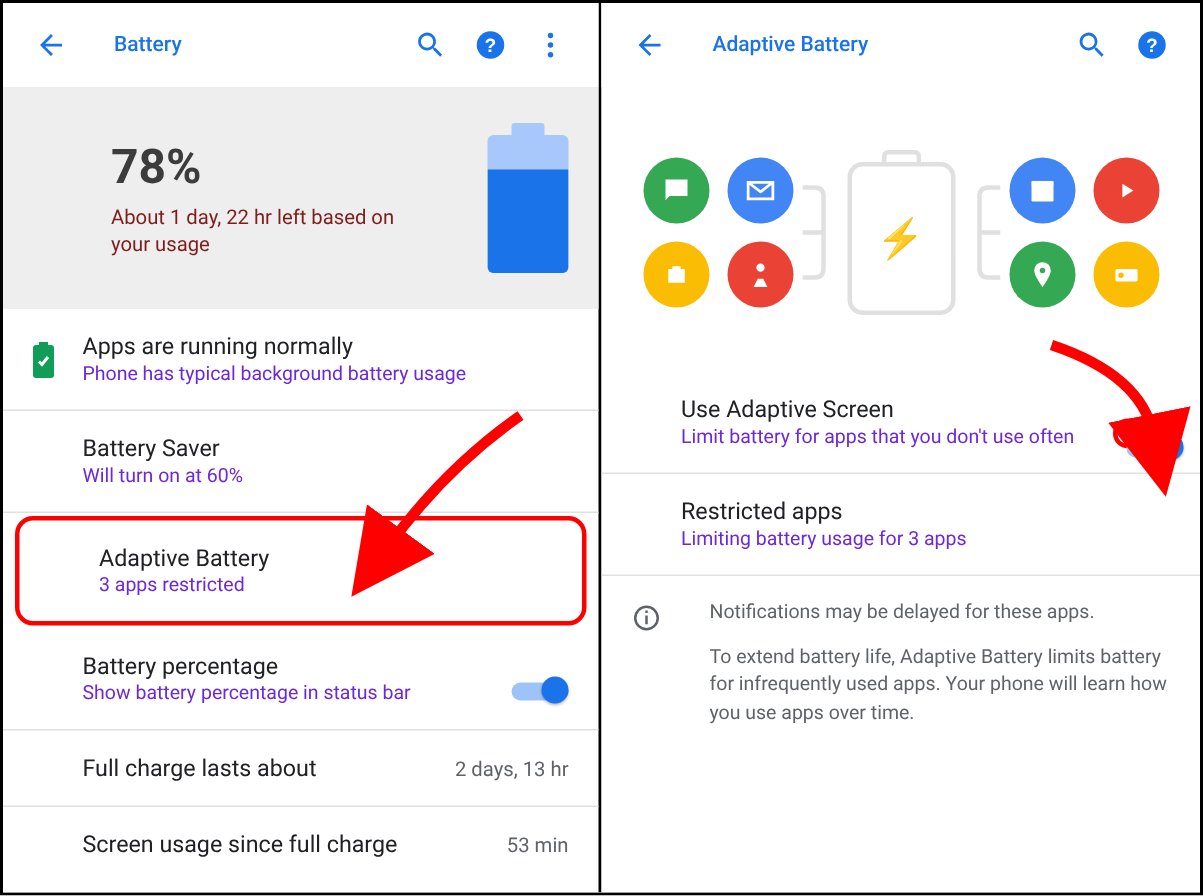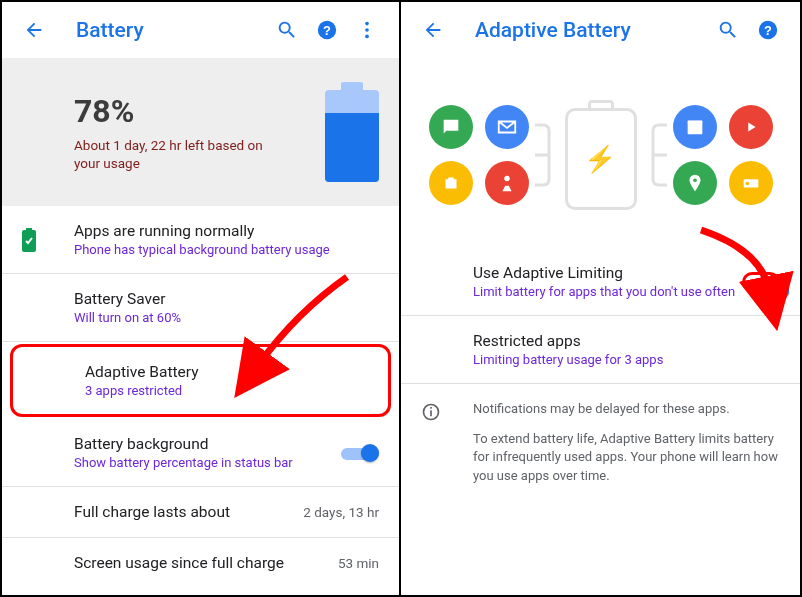--- a/index.html
+++ b/index.html
@@ -3,34 +3,34 @@
 <meta charset="utf-8">
 <style>
   * { box-sizing: border-box; margin: 0; padding: 0; }
   body { font-family: Roboto, "Helvetica Neue", Arial, sans-serif; background: #fff; }
   .container { width: 802px; height: 597px; border: 2px solid #000; display: flex; position: relative; overflow: hidden; }
   .pane { height: 100%; background: #fff; position: relative; display: flex; flex-direction: column; }
   .pane-left { width: 399px; border-right: 2px solid #000; }
   .pane-right { width: 399px; }
 
   .appbar { height: 56px; display: flex; align-items: center; padding: 0 12px; background: #fff; }
-  .appbar-title { color: #1a73e8; font-size: 21px; font-weight: 500; flex: 1; margin-left: 22px; }
+  .appbar-title { color: #1a73e8; font-size: 14px; font-weight: 500; flex: 1; margin-left: 22px; }
   .ic-btn { width: 40px; height: 40px; display:flex; align-items:center; justify-content:center; color:#1a73e8; border:none; background:none; cursor:pointer; }
   .ic-btn svg { width:22px; height:22px; }
 
   .hero { background:#eeeeee; padding: 24px 20px 24px 72px; display:flex; align-items:center; }
   .hero-text { flex:1; padding-right: 12px; }
   .hero-pct { font-size: 32px; color:#3c3c3c; font-weight:700; }
   .hero-sub { font-size: 13.5px; color:#7f1d1d; margin-top:6px; line-height:1.35; max-width: 190px; }
   .batt-icon { width:54px; height:100px; position:relative; }
   .batt-cap { width:22px; height:10px; background:#a8c7fa; position:absolute; top:0; left:50%; transform:translateX(-50%); border-radius:2px 2px 0 0;}
   .batt-body { position:absolute; top:8px; left:0; right:0; bottom:0; background:#a8c7fa; border-radius:4px; overflow:hidden;}
   .batt-fill { position:absolute; left:0; right:0; bottom:0; height:75%; background:#1a73e8;}
 
-  .row { padding: 16px 20px 16px 72px; border-bottom: 1px solid #e0e0e0; display:flex; align-items:center; position:relative; }
+  .row { padding: 16px 20px 16px 53px; border-bottom: 1px solid #e0e0e0; display:flex; align-items:flex-end; position:relative; }
   .row .lead { position:absolute; left:20px; top:50%; transform:translateY(-50%); display:flex; align-items:center; justify-content:center; }
   .row-title { font-size: 15.5px; color:#202124; }
   .row-sub { font-size: 13px; color:#6d28d9; margin-top:2px; }
   .row-body { flex:1; }
   .row-right { font-size: 13.5px; color:#5f6368; margin-left:12px; }
 
   .toggle { width:38px; height:20px; position:relative; }
   .toggle-track { position:absolute; top:5px; left:0; right:0; height:12px; border-radius:8px; background:#9ec3fb; }
   .toggle-thumb { position:absolute; right:0; top:1px; width:18px; height:18px; border-radius:50%; background:#1a73e8; box-shadow:0 1px 2px rgba(0,0,0,.3); }
 
@@ -127,21 +127,21 @@
 
     <div class="row callout" style="margin:2px 8px; border-bottom:3px solid #ff0000;">
       <div class="row-body">
         <div class="row-title">Adaptive Battery</div>
         <div class="row-sub">3 apps restricted</div>
       </div>
     </div>
 
     <div class="row">
       <div class="row-body">
-        <div class="row-title">Battery background</div>
+        <div class="row-title">Battery percentage</div>
         <div class="row-sub">Show battery percentage in status bar</div>
       </div>
       <div class="toggle">
         <div class="toggle-track"></div>
           <div class="toggle-thumb"></div>
       </div>
     </div>
 
     <div class="row">
       <div class="row-body">
@@ -252,21 +252,21 @@
             <svg viewBox="0 0 24 24">
               <rect x="4" y="8" width="16" height="9" rx="1"></rect>
               <circle cx="8" cy="12.5" r="2" fill="#fbbc04"></circle>
             </svg>
           </div>
       </div>
     </div>
 
     <div class="row">
       <div class="row-body">
-        <div class="row-title">Use Adaptive Limiting</div>
+        <div class="row-title">Use Adaptive Screen</div>
         <div class="row-sub">Limit battery for apps that you don't use often</div>
       </div>
       <div class="toggle callout" style="padding:6px;border-radius:10px;">
         <div style="position:relative;width:38px;height:20px;">
           <div class="toggle-track"></div>
             <div class="toggle-thumb"></div>
         </div>
       </div>
     </div>
 

